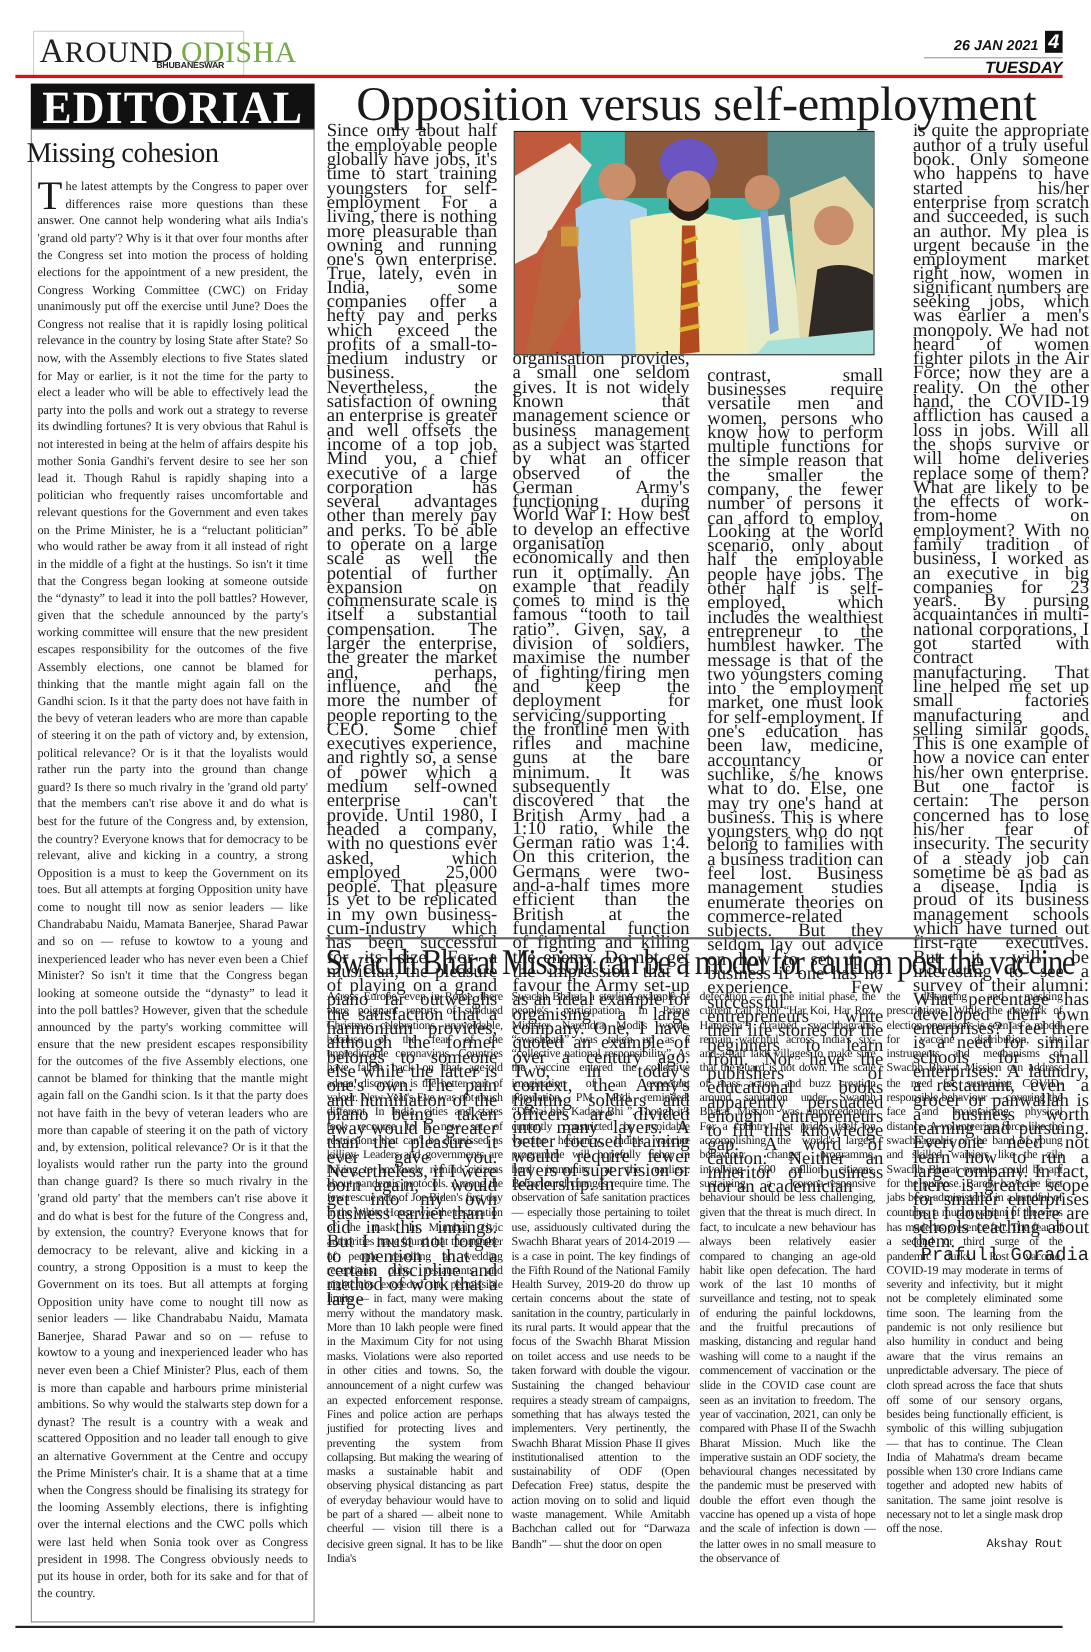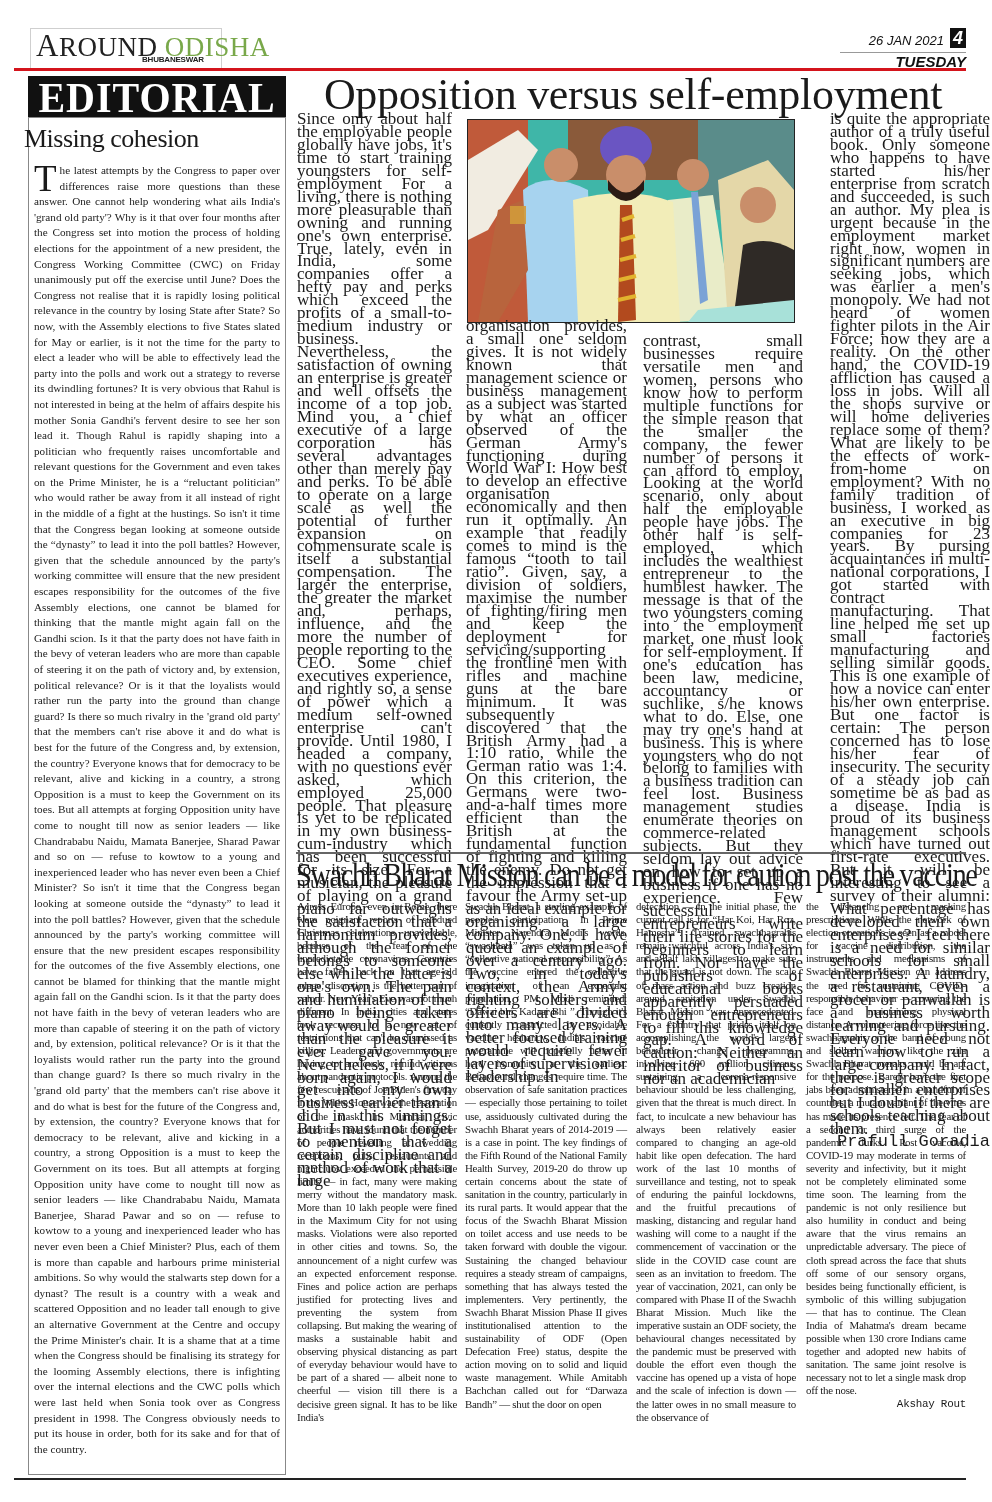--- a/index.html
+++ b/index.html
@@ -4,21 +4,21 @@
 <style>
   html, body { margin: 0; padding: 0; background: #ffffff; }
   body { width: 992px; height: 1502px; position: relative; overflow: hidden; font-family: "Liberation Serif", "DejaVu Serif", serif; color: #1a1a1a; }
   .abs { position: absolute; }
   
   .logo-box { left: 30px; top: 28px; width: 190px; height: 40px; border: 1px solid #cfcfcf; }
   .logo-text { left: 36px; top: 28px; font-size: 27px; letter-spacing: 0.5px; white-space: nowrap; color: #222; }
   .logo-text .cap { font-size: 31px; }
   .logo-text .green { color: #79a84a; }
   .logo-sub { left: 142px; top: 55px; font-family: "Liberation Sans", sans-serif; font-size: 8px; font-weight: bold; letter-spacing: -0.2px; color: #222; }
-  .date { right: 32px; top: 33px; font-family: "Liberation Sans", sans-serif; font-style: italic; font-weight: normal; font-size: 13px; color: #111; }
+  .date { right: 32px; top: 33px; font-family: "Liberation Sans", sans-serif; font-style: italic; font-weight: bold; font-size: 13px; color: #111; }
   .page-no { right: 26px; top: 28px; width: 16px; height: 20px; background: #111; color: #fff; font-family: "Liberation Sans", sans-serif; font-weight: bold; font-style: italic; font-size: 18px; line-height: 20px; text-align: center; }
   .day-rule { left: 840px; top: 52px; width: 126px; height: 1px; background: #999; }
   .day { right: 26px; top: 53px; font-family: "Liberation Sans", sans-serif; font-style: italic; font-weight: bold; font-size: 15px; color: #111; }
   .red-rule { left: 14px; top: 68px; width: 952px; height: 3px; background: #d4141c; }
 
   
   .ed-banner { left: 28px; top: 77px; width: 258px; height: 40px; background: #111; color: #fff; font-size: 40px; font-weight: bold; text-align: center; line-height: 42px; letter-spacing: 1px; transform: scaleY(1.05); }
   .ed-box { left: 28px; top: 117px; width: 258px; height: 1358px; border: 1px solid #888; box-sizing: border-box; }
   .ed-title { left: 24px; top: 118px; width: 246px; font-size: 26px; line-height: 42px; white-space: nowrap; letter-spacing: -0.5px; }
   .ed-body { left: 34px; top: 163px; width: 246px; font-size: 11.2px; line-height: 15.6px; text-align: justify; }

